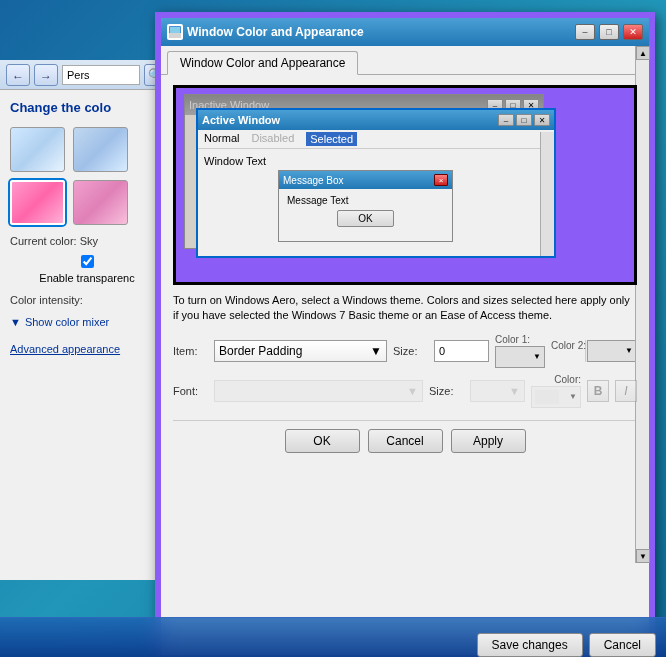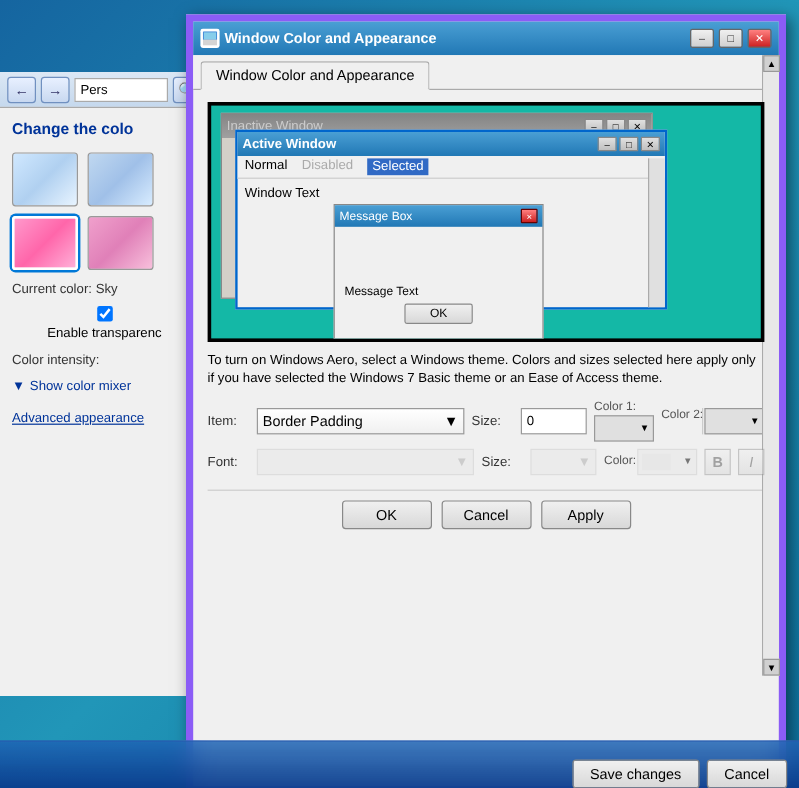--- a/index.html
+++ b/index.html
@@ -245,21 +245,21 @@
     
     .preview-area {
       background: #000;
       padding: 3px;
       margin-bottom: 8px;
       height: 200px;
       position: relative;
     }
 
     .preview-inner {
-      background: #14b8a6;
+      background: #8b5cf6;
       height: 100%;
       position: relative;
       overflow: hidden;
     }
 
     
     .inactive-win {
       position: absolute;
       top: 6px;
       left: 8px;
@@ -380,21 +380,20 @@
     .msg-title {
       color: #fff;
       font-size: 10px;
       flex: 1;
     }
 
     .msg-body {
       padding: 6px 8px;
       font-size: 10px;
       color: #000;
-      margin-top: 43px;
     }
 
     .msg-ok-btn {
       display: block;
       margin: 4px auto 8px;
       padding: 2px 20px;
       background: linear-gradient(180deg, #f0f0f0, #d8d8d8);
       border: 1px solid #888;
       border-radius: 2px;
       font-size: 10px;
@@ -800,21 +799,21 @@
       <span class="row-label">Font:</span>
       <div class="font-dropdown disabled-input">
         <span></span>
         <span>▼</span>
       </div>
       <span class="row-label">Size:</span>
       <div class="size-dropdown-small disabled-input">
         <span></span>
         <span>▼</span>
       </div>
-      <div style="display:flex; align-items:center; gap:1px;">
+      <div style="display:flex; flex-direction:column; align-items:flex-end; gap:1px;">
         <span style="font-size:10px; color:#555;">Color:</span>
         <div class="color-dropdown-small disabled-input">
           <div style="width:24px; height:14px; background:#e0e0e0;"></div>
           <span style="font-size:8px;">▼</span>
         </div>
       </div>
       <div class="bold-btn disabled-input">B</div>
       <div class="italic-btn disabled-input">I</div>
     </div>
 

